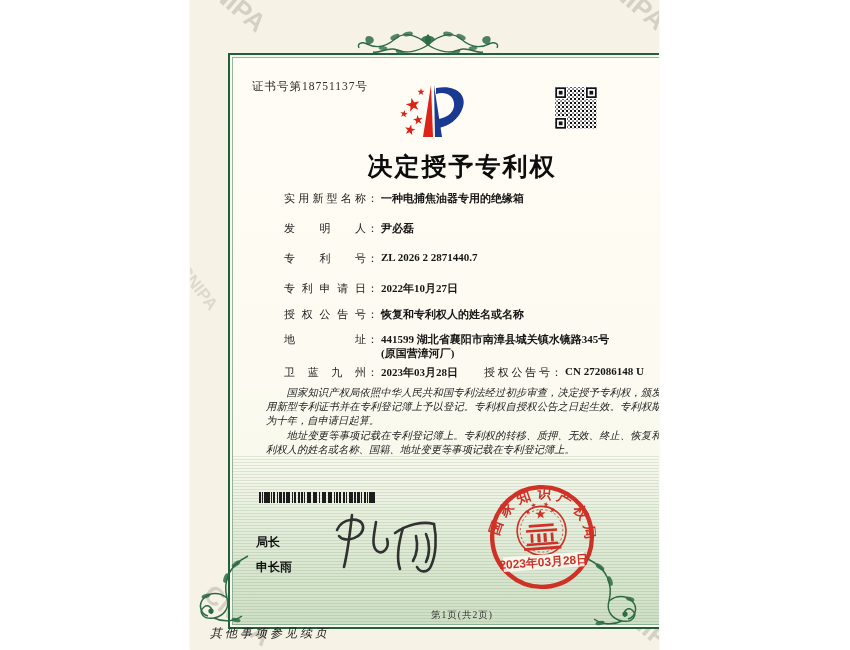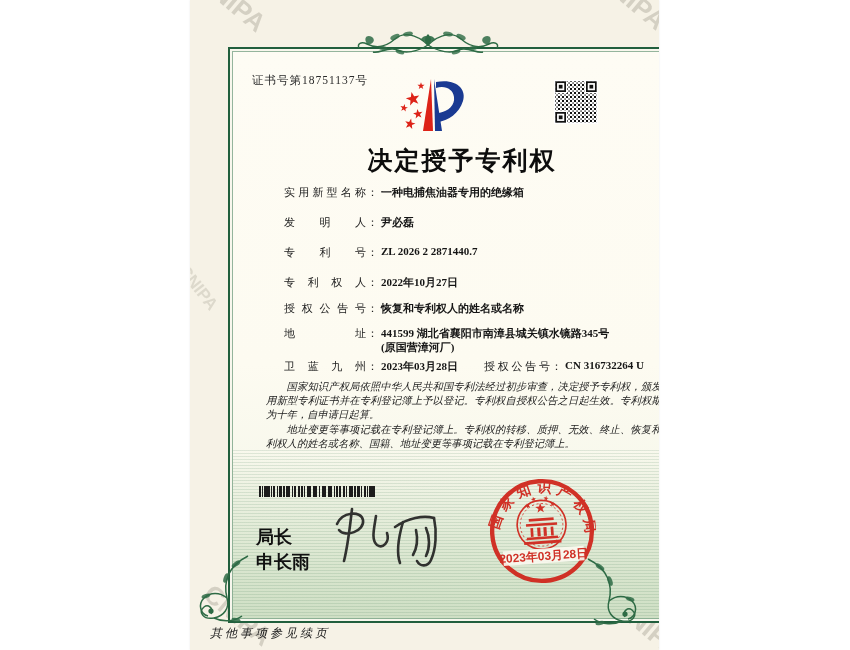--- a/index.html
+++ b/index.html
@@ -15,21 +15,21 @@
   .wm-c2{left:402px;top:-16px;font-size:26px;transform:rotate(40deg);}
   .wm-c3{left:126px;top:80px;font-size:19px;transform:rotate(48deg);color:rgba(170,166,152,.33);}
   .wm-c4{left:288px;top:196px;font-size:19px;transform:rotate(50deg);color:rgba(170,166,152,.33);}
   .wm-c5{left:108px;top:402px;font-size:19px;transform:rotate(50deg);color:rgba(170,166,152,.30);}
   .wm-c6{left:8px;top:600px;font-size:26px;transform:rotate(40deg);}
   .wm-c7{left:418px;top:612px;font-size:26px;transform:rotate(40deg);}
   .wm-c8{left:-18px;top:278px;font-size:17px;transform:rotate(52deg);color:rgba(170,166,152,.33);}
   .wm-brand{left:68px;top:228px;font-size:64px;letter-spacing:9px;transform:rotate(-21deg);
     font-family:"Liberation Serif","DejaVu Serif",serif;color:rgba(168,162,148,.42);font-weight:normal;}
   
-  .frame{position:absolute;left:38px;top:47px;width:468px;height:576px;box-sizing:border-box;
+  .frame{position:absolute;left:38px;top:53px;width:468px;height:576px;box-sizing:border-box;
     border:2px solid #215f3d;
     box-shadow:inset 0 0 0 2px rgba(253,251,241,.95), inset 0 0 0 3px rgba(78,134,98,.6);
     background:linear-gradient(to bottom,#fefcf4 0%,#fdfbf1 55%,#f4f6e9 86%,#e9efde 100%);}
   .guilloche{position:absolute;left:3px;right:3px;bottom:3px;height:168px;
     background:
       repeating-linear-gradient(to bottom, rgba(46,107,69,.13) 0 1px, rgba(46,107,69,0) 1px 3px),
       linear-gradient(to bottom, rgba(210,226,200,0) 0, rgba(206,223,195,.55) 55%, rgba(198,218,188,.75) 100%);}
   
   .cert-no{position:absolute;left:22px;top:24px;font-size:11.5px;letter-spacing:1px;color:#2a2a2a;}
   .logo{position:absolute;left:170px;top:28px;width:68px;height:60px;}
@@ -51,22 +51,22 @@
   
   .paras{position:absolute;left:24px;right:22px;top:331px;font-size:10.3px;line-height:13.8px;
     font-style:italic;color:#222;text-align:justify;}
   .paras p{margin:0 0 2px 12px;text-indent:2em;}
   
   .barcode{position:absolute;left:29px;top:437px;width:116px;height:11px;
     background-image:
       repeating-linear-gradient(90deg,#1c1c1c 0 1px,transparent 1px 3px),
       repeating-linear-gradient(90deg,#1c1c1c 0 2px,transparent 2px 7px),
       repeating-linear-gradient(90deg,#1c1c1c 0 1px,transparent 1px 5px);}
-  .signer{position:absolute;left:26px;top:476px;font-family:Liberation Sans, sans-serif;
-    font-weight:bold;font-size:18px;color:#111;line-height:25px;}
+  .signer{position:absolute;left:26px;top:476px;font-family:Liberation Mono, monospace;
+    font-weight:bold;font-size:12px;color:#111;line-height:25px;}
   .signature{position:absolute;left:100px;top:448px;width:112px;height:76px;}
   .seal{position:absolute;left:258px;top:428px;width:108px;height:108px;transform:rotate(-4deg);opacity:.95;}
   .page-ind{position:absolute;left:0;top:554px;width:100%;text-align:center;font-size:9.5px;
     letter-spacing:1px;color:#333;}
   
   .top-ornament{position:absolute;left:163px;top:26px;width:150px;height:36px;}
   .fl-left{position:absolute;left:0px;top:552px;width:62px;height:80px;}
   .fl-right{position:absolute;left:394px;top:555px;width:62px;height:80px;}
   .footer-note{position:absolute;left:0;top:625px;width:100%;text-align:left;font-size:12px;
     letter-spacing:3px;color:#222;font-style:italic;padding-left:20px;}
@@ -138,32 +138,32 @@
         <div class="frow r-name">
           <span class="flabel">实用新型名称</span><span class="colon">：</span><span class="fvalue">一种电捕焦油器专用的绝缘箱</span>
         </div>
         <div class="frow r-inventor">
           <span class="flabel">发明人</span><span class="colon">：</span><span class="fvalue">尹必磊</span>
         </div>
         <div class="frow r-patno">
           <span class="flabel">专利号</span><span class="colon">：</span><span class="fvalue">ZL 2026 2 2871440.7</span>
         </div>
         <div class="frow r-filing">
-          <span class="flabel">专利权人</span><span class="colon">：</span><span class="fvalue">2022年10月27日</span>
+          <span class="flabel">专利申请日</span><span class="colon">：</span><span class="fvalue">2022年10月27日</span>
         </div>
         <div class="frow r-patentee">
           <span class="flabel">授权公告号</span><span class="colon">：</span><span class="fvalue">恢复和专利权人的姓名或名称</span>
         </div>
         <div class="frow r-addr">
           <span class="flabel">地址</span><span class="colon">：</span><span class="fvalue addr-val">441599 湖北省襄阳市南漳县城关镇水镜路345号(原国营漳河厂)</span>
         </div>
         <div class="frow r-grant">
           <span class="flabel">卫蓝九州</span><span class="colon">：</span><span class="fvalue">2023年03月28日</span>
           <span class="pair2">
-            <span class="flabel">授权公告号</span><span class="colon">：</span><span class="fvalue">CN 316732264 U</span>
+            <span class="flabel">授权公告号</span><span class="colon">：</span><span class="fvalue">CN 272086148 U</span>
           </span>
         </div>
       </div>
 
       <div class="paras">
         <p>国家知识产权局依照中华人民共和国专利法经过初步审查，决定授予专利权，颁发实用新型专利证书并在专利登记簿上予以登记。专利权自授权公告之日起生效。专利权期限为十年，自申请日起算。</p>
         <p>地址变更等事项记载在专利登记簿上。专利权的转移、质押、无效、终止、恢复和专利权人的姓名或名称、国籍、地址变更等事项记载在专利登记簿上。</p>
       </div>
 
       <div class="barcode"></div>
@@ -206,20 +206,21 @@
           <rect x="47.5" y="48.5" width="3" height="8.5"></rect>
           <rect x="53.5" y="48.5" width="3" height="8.5"></rect>
           <rect x="60.5" y="48.5" width="2.6" height="8.5"></rect>
           <rect x="37" y="57.5" width="30" height="2.4"></rect>
           <rect x="34" y="61.5" width="36" height="2.8"></rect>
         </g>
         <rect x="13" y="69" width="78" height="14" fill="#fdfbf2" opacity="0.9"></rect>
         <text x="52" y="80" text-anchor="middle" font-size="11.5" font-weight="bold" fill="#d0281e" font-family="Liberation Sans, DejaVu Sans, sans-serif">2023年03月28日</text>
       </svg>
 
+      <div class="page-ind">第1页(共2页)</div>
     </div>
 
     <svg class="top-ornament" viewBox="0 0 150 36">
       <g id="halfG" fill="none" stroke="#2e6b45" stroke-width="1.4">
         <path d="M75,19 C62,7 50,6 42,13 C34,20 24,23 14,18 C8,15 4,18 6,22"></path>
         <path d="M75,19 C64,26 52,28 44,24 C36,20 26,28 20,26"></path>
         <path d="M14,18 C10,12 14,8 19,11 C23,14 20,19 14,18" fill="#2e6b45" stroke="none" opacity=".85"></path>
         <ellipse cx="42" cy="11" rx="5" ry="2.4" transform="rotate(-24 42 11)" fill="#2e6b45" stroke="none" opacity=".8"></ellipse>
         <ellipse cx="55" cy="8" rx="5" ry="2.2" transform="rotate(-10 55 8)" fill="#2e6b45" stroke="none" opacity=".8"></ellipse>
         <ellipse cx="47" cy="26" rx="4.4" ry="2" transform="rotate(16 47 26)" fill="#2e6b45" stroke="none" opacity=".8"></ellipse>

